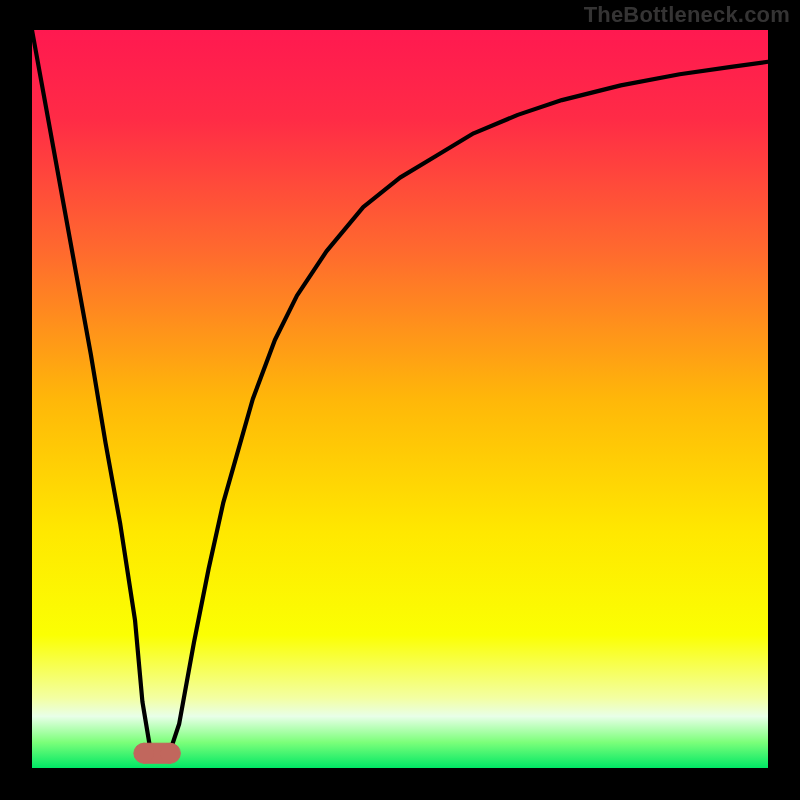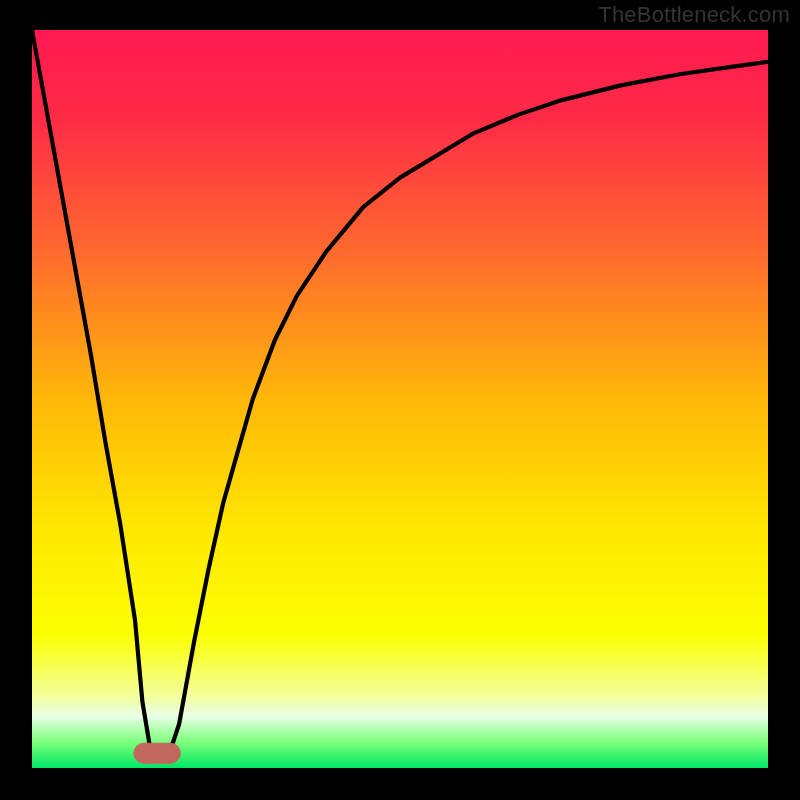--- a/index.html
+++ b/index.html
@@ -15,21 +15,21 @@
     width: 800px;
     height: 800px;
     background: #000;
   }
   .watermark {
     position: absolute;
     top: 2px;
     right: 10px;
     font-family: Arial, Helvetica, sans-serif;
     font-size: 22px;
-    font-weight: 400;
+    font-weight: 700;
     color: #403f3fd2;
     letter-spacing: 0.2px;
     z-index: 10;
     user-select: none;
   }
   svg {
     display: block;
   }
 </style>
 </head>

